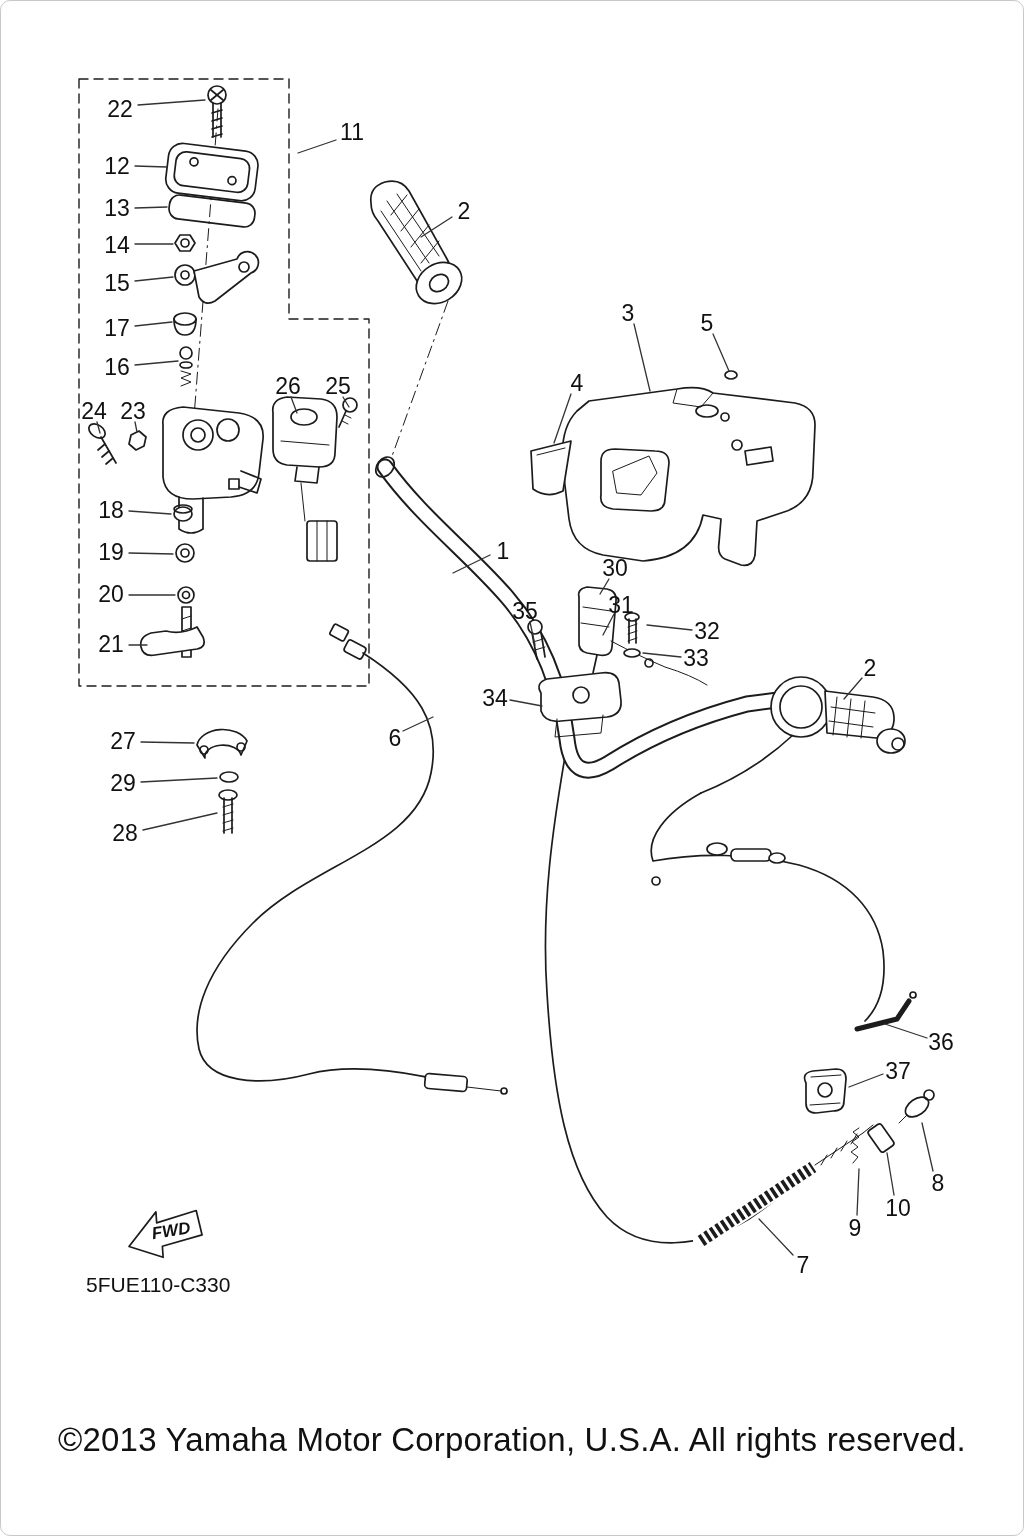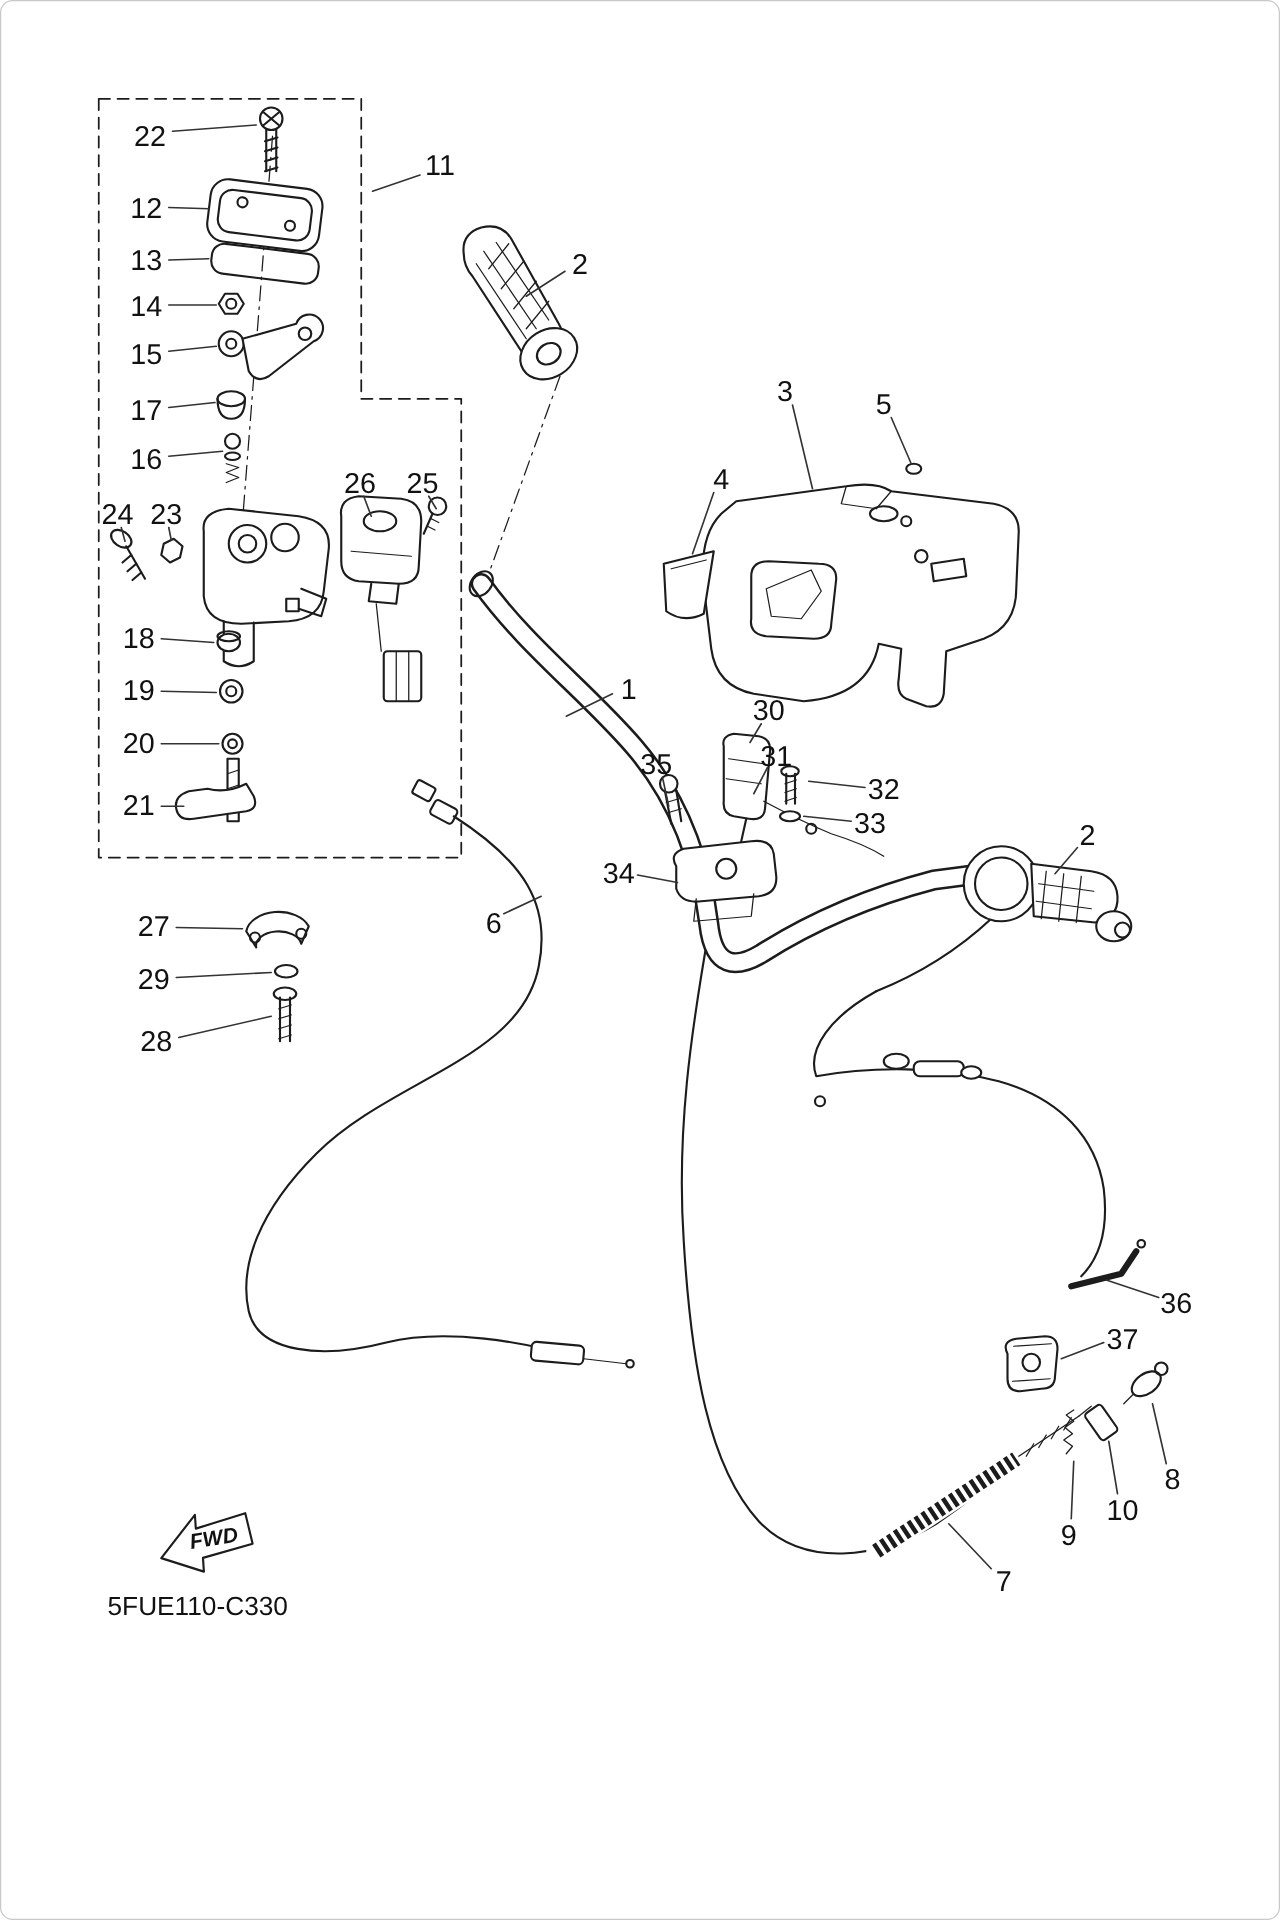--- a/index.html
+++ b/index.html
@@ -344,13 +344,14 @@
         <text x="937" y="1182" class="callout">8</text>
         <line x1="893" y1="1194" x2="886" y2="1152" class="leader"></line>
         <text x="897" y="1207" class="callout">10</text>
         <line x1="856" y1="1214" x2="858" y2="1168" class="leader"></line>
         <text x="854" y="1227" class="callout">9</text>
         <line x1="792" y1="1254" x2="758" y2="1218" class="leader"></line>
         <text x="802" y="1264" class="callout">7</text>
       </g>
   </svg>
 
+  <div class="copyright">©2013 Yamaha Motor Corporation, U.S.A. All rights reserved.</div>
 </div>
 
 </body></html>

